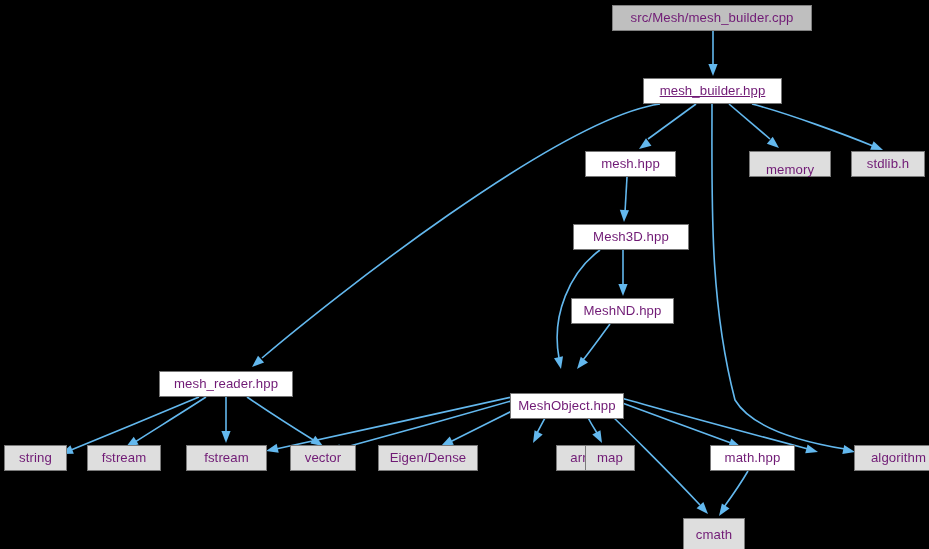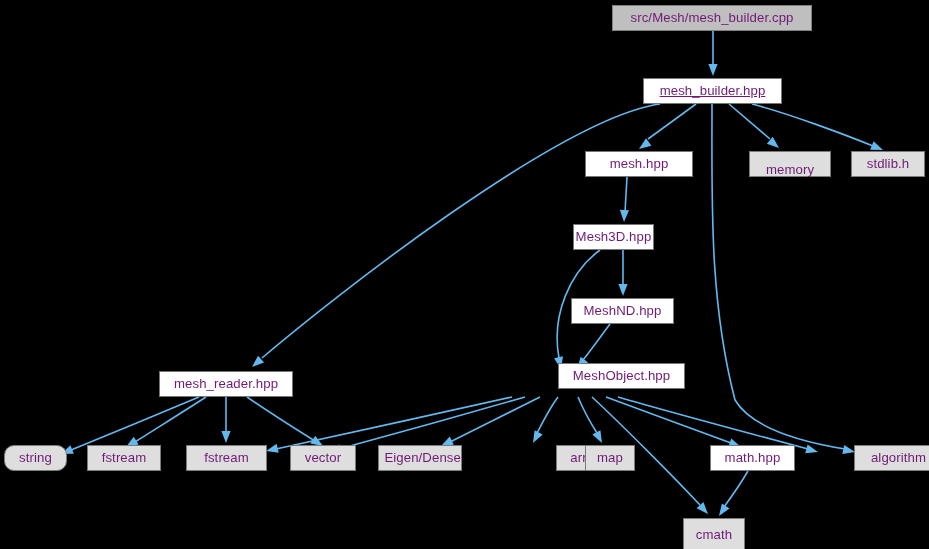--- a/index.html
+++ b/index.html
@@ -153,54 +153,54 @@
         <polygon points="0,0 -12,-4.6 -12,4.6" fill="#63b8ee" transform="translate(719,516) rotate(124)"></polygon>
       </g>
     </svg>
   <div id="node-layer">
       <div class="node fill-root" style="left: 612px; top: 5px; width: 200px; height: 26px;">
         <span class="node-label">src/Mesh/mesh_builder.cpp</span>
       </div>
       <div class="node fill-white" style="left: 643px; top: 78px; width: 139px; height: 26px; text-decoration: underline;">
         <span class="node-label">mesh_builder.hpp</span>
       </div>
-      <div class="node fill-white" style="left: 585px; top: 151px; width: 108px; height: 26px;">
+      <div class="node fill-white" style="left: 585px; top: 151px; width: 91px; height: 26px;">
         <span class="node-label">mesh.hpp</span>
       </div>
       <div class="node fill-gray" style="left: 749px; top: 151px; width: 82px; height: 26px; align-items: flex-end;">
         <span class="node-label">memory</span>
       </div>
       <div class="node fill-gray" style="left: 851px; top: 151px; width: 74px; height: 26px;">
         <span class="node-label">stdlib.h</span>
       </div>
-      <div class="node fill-white" style="left: 573px; top: 224px; width: 81px; height: 26px;">
+      <div class="node fill-white" style="left: 573px; top: 224px; width: 116px; height: 26px;">
         <span class="node-label">Mesh3D.hpp</span>
       </div>
       <div class="node fill-white" style="left: 571px; top: 298px; width: 103px; height: 26px;">
         <span class="node-label">MeshND.hpp</span>
       </div>
       <div class="node fill-white" style="left: 159px; top: 371px; width: 134px; height: 26px;">
         <span class="node-label">mesh_reader.hpp</span>
       </div>
-      <div class="node fill-white" style="left: 510px; top: 363px; width: 127px; height: 26px; margin-left: 48px;">
+      <div class="node fill-white" style="left: 510px; top: 393px; width: 114px; height: 26px;">
         <span class="node-label">MeshObject.hpp</span>
       </div>
-      <div class="node fill-gray" style="left: 4px; top: 445px; width: 63px; height: 26px; border-radius: 10px;">
+      <div class="node fill-gray" style="left: 4px; top: 445px; width: 63px; height: 26px;">
         <span class="node-label">string</span>
       </div>
       <div class="node fill-gray" style="left: 87px; top: 445px; width: 74px; height: 26px;">
         <span class="node-label">fstream</span>
       </div>
       <div class="node fill-gray" style="left: 186px; top: 445px; width: 81px; height: 26px;">
         <span class="node-label">fstream</span>
       </div>
       <div class="node fill-gray" style="left: 290px; top: 445px; width: 66px; height: 26px;">
         <span class="node-label">vector</span>
       </div>
-      <div class="node fill-gray" style="left: 378px; top: 445px; width: 84px; height: 26px; justify-content: flex-end;">
+      <div class="node fill-gray" style="left: 378px; top: 445px; width: 100px; height: 26px;">
         <span class="node-label">Eigen/Dense</span>
       </div>
       <div class="node fill-gray" style="left: 516px; top: 445px; width: 59px; height: 26px; margin-left: 40px;">
         <span class="node-label">array</span>
       </div>
       <div class="node fill-gray" style="left: 585px; top: 445px; width: 50px; height: 26px;">
         <span class="node-label">map</span>
       </div>
       <div class="node fill-white" style="left: 710px; top: 445px; width: 85px; height: 26px;">
         <span class="node-label">math.hpp</span>

